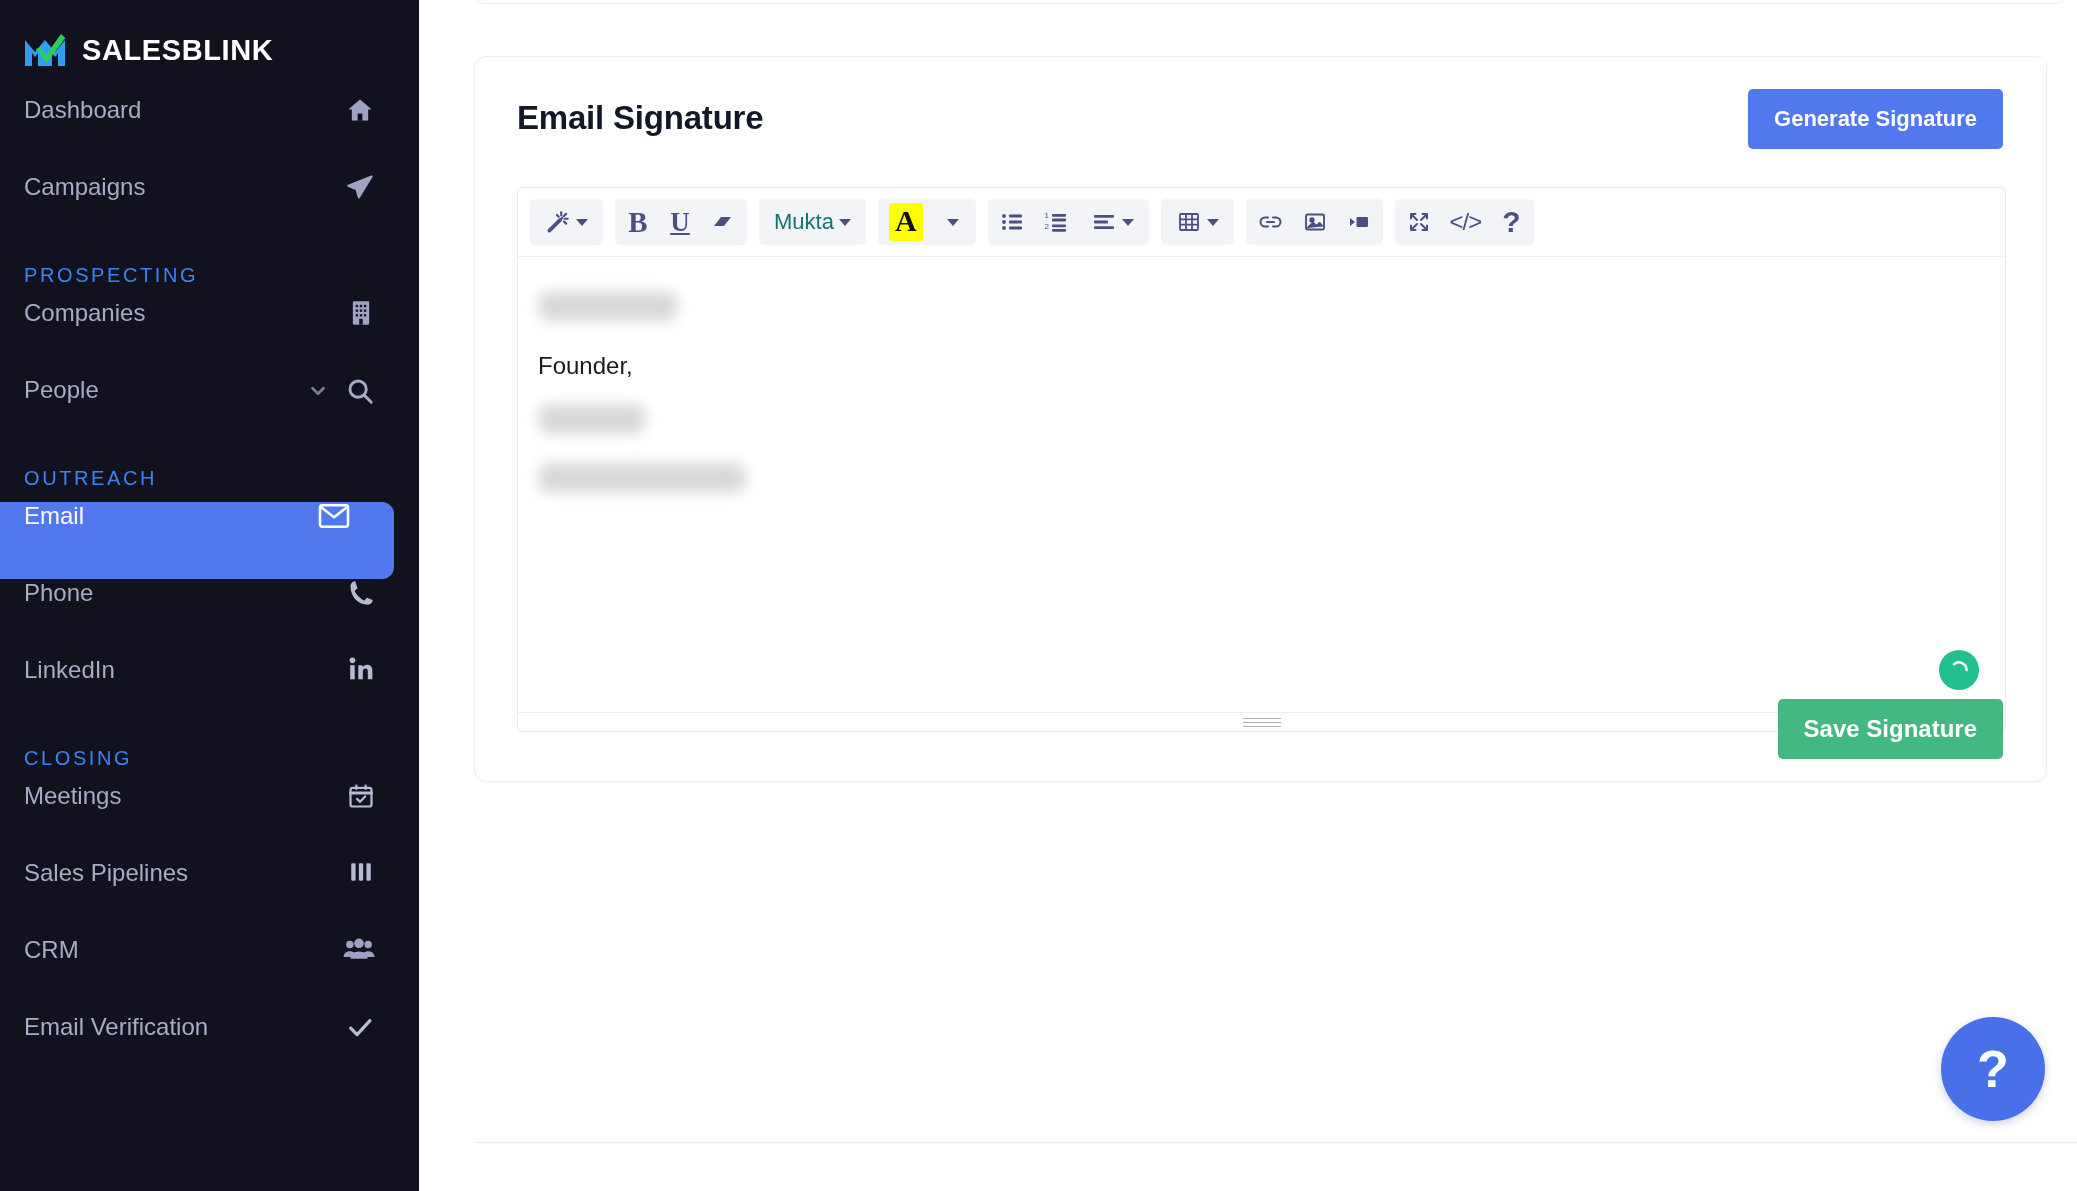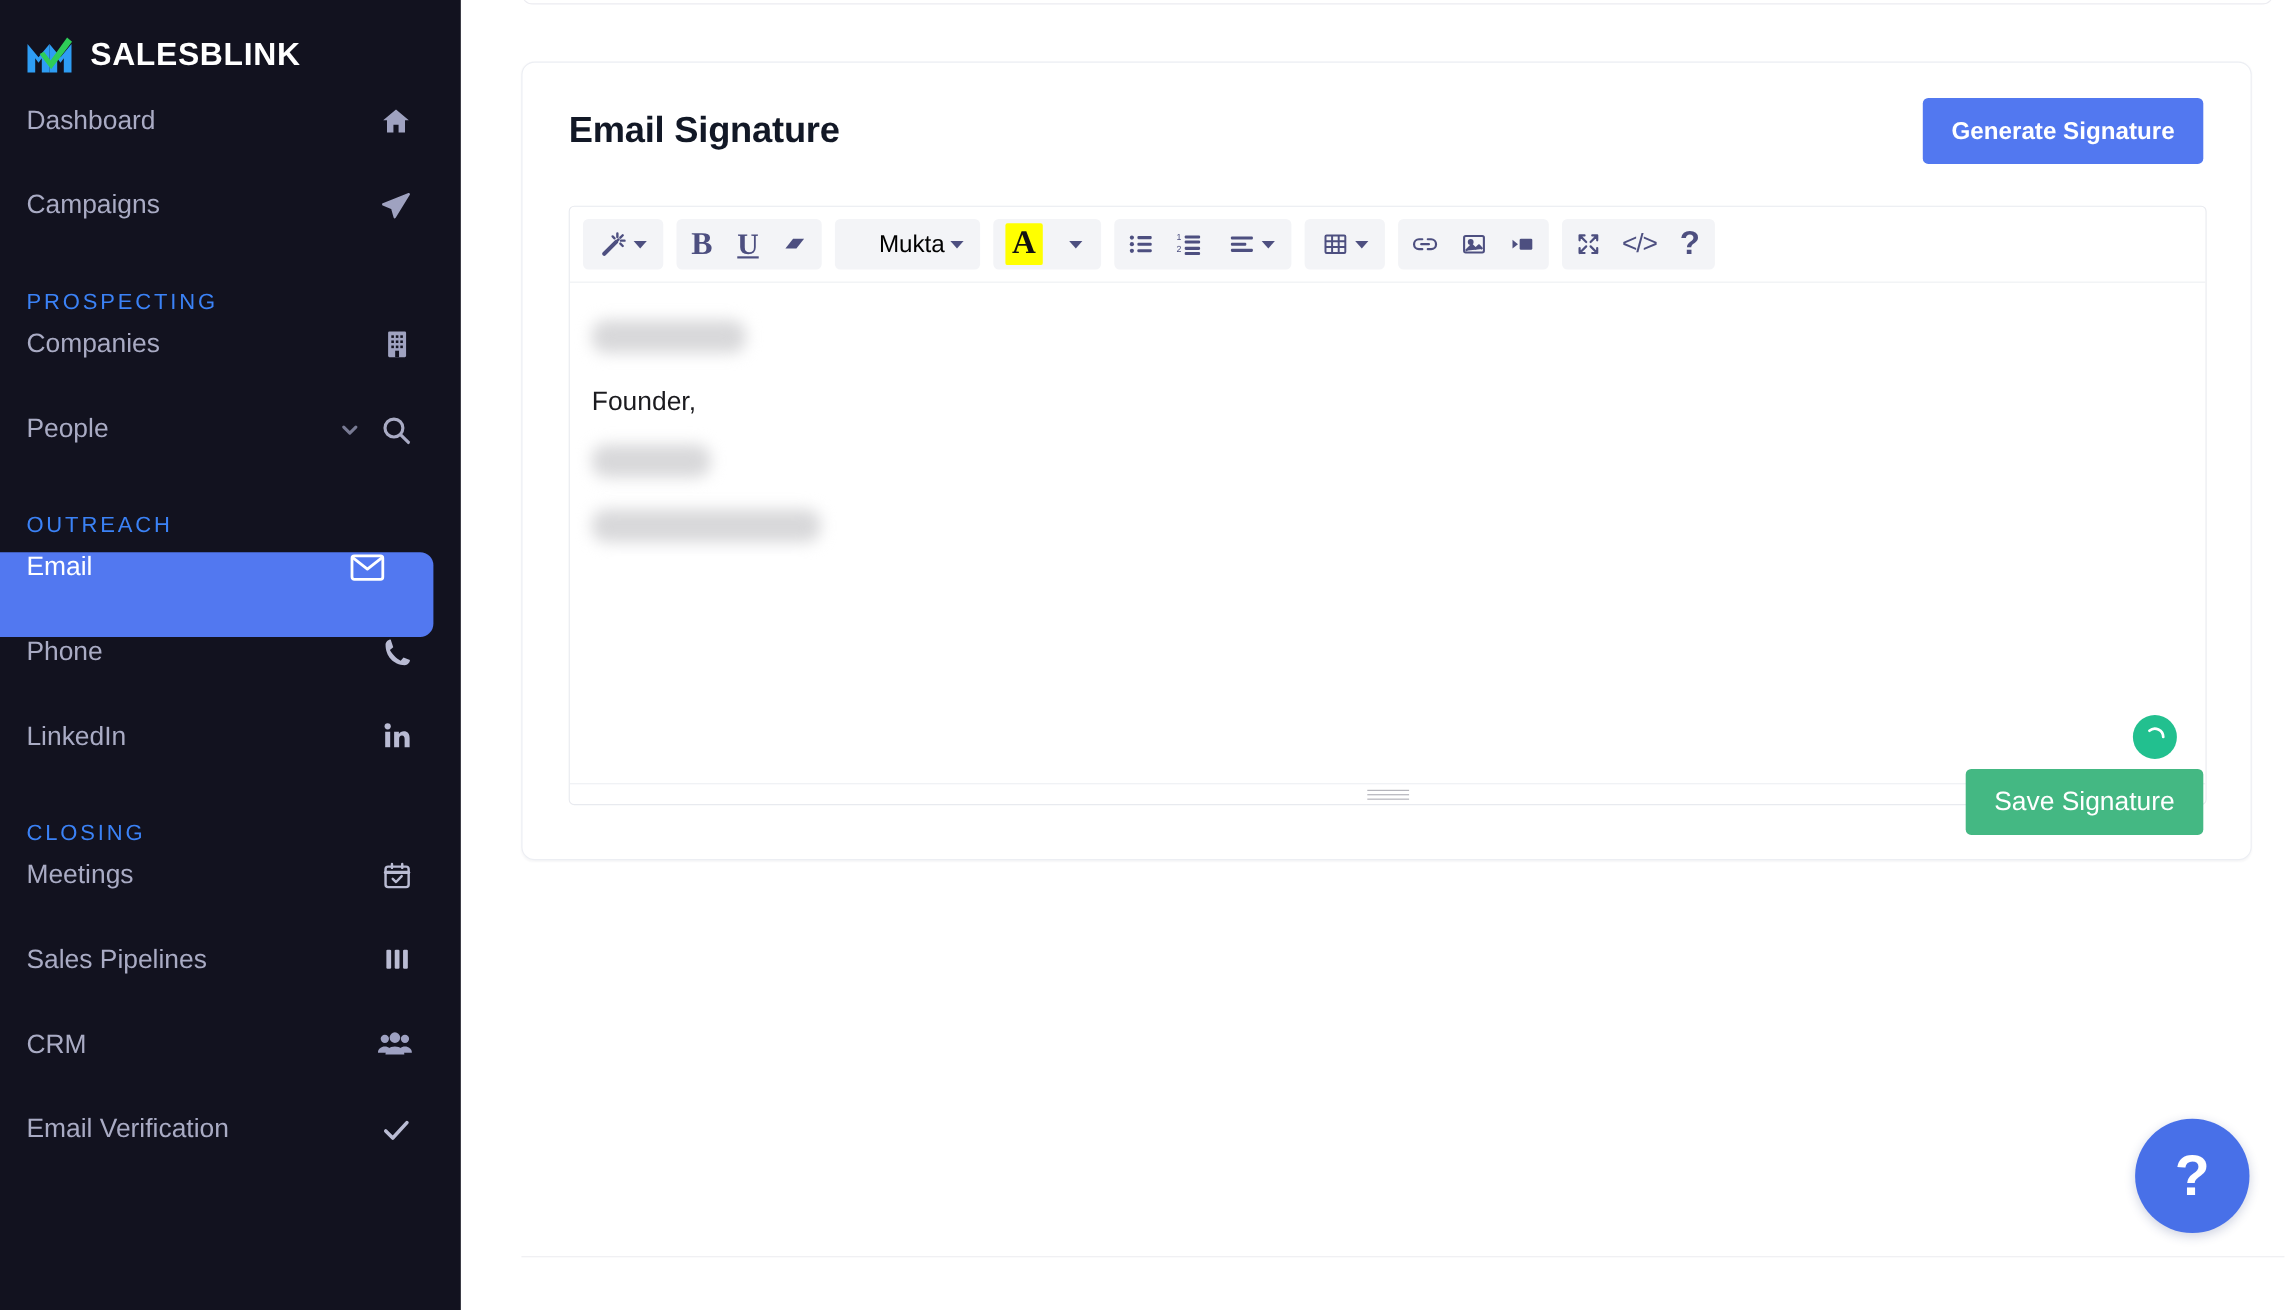--- a/index.html
+++ b/index.html
@@ -141,21 +141,21 @@
     font-family: "Liberation Sans", sans-serif;
   }
   .tbtn.wide { padding: 0 13px; }
   .tbtn .caret {
     width: 0; height: 0;
     border-left: 6px solid transparent;
     border-right: 6px solid transparent;
     border-top: 7px solid #4d4f80;
     display: inline-block;
   }
-  .tbtn .fontname { font-size: 22px; color: #000000; margin-left: 25px; }
+  .tbtn .fontname { font-size: 22px; color: #0f766e; }
   .hl-a {
     background: #ffff00;
     color: #111;
     font-family: "Liberation Serif", serif;
     font-weight: 700;
     font-size: 30px;
     line-height: 1;
     padding: 3px 6px 5px 6px;
     border-radius: 2px;
   }
@@ -204,21 +204,21 @@
     display: block; height: 1px; background: #adadb5; margin-bottom: 3px;
   }
 
   .card-foot {
     position: absolute;
     right: 43px; bottom: 22px;
   }
   .btn-save {
     background: #44b883; color: #fff;
     border: none; border-radius: 5px;
-    font-size: 24px; font-weight: 400;
+    font-size: 24px; font-weight: 700;
     padding: 16px 26px;
     cursor: pointer;
     font-family: "Liberation Sans", sans-serif;
     white-space: nowrap;
   }
 
   .divider {
     position: absolute;
     left: 55px; top: 1142px;
     width: 1970px;

